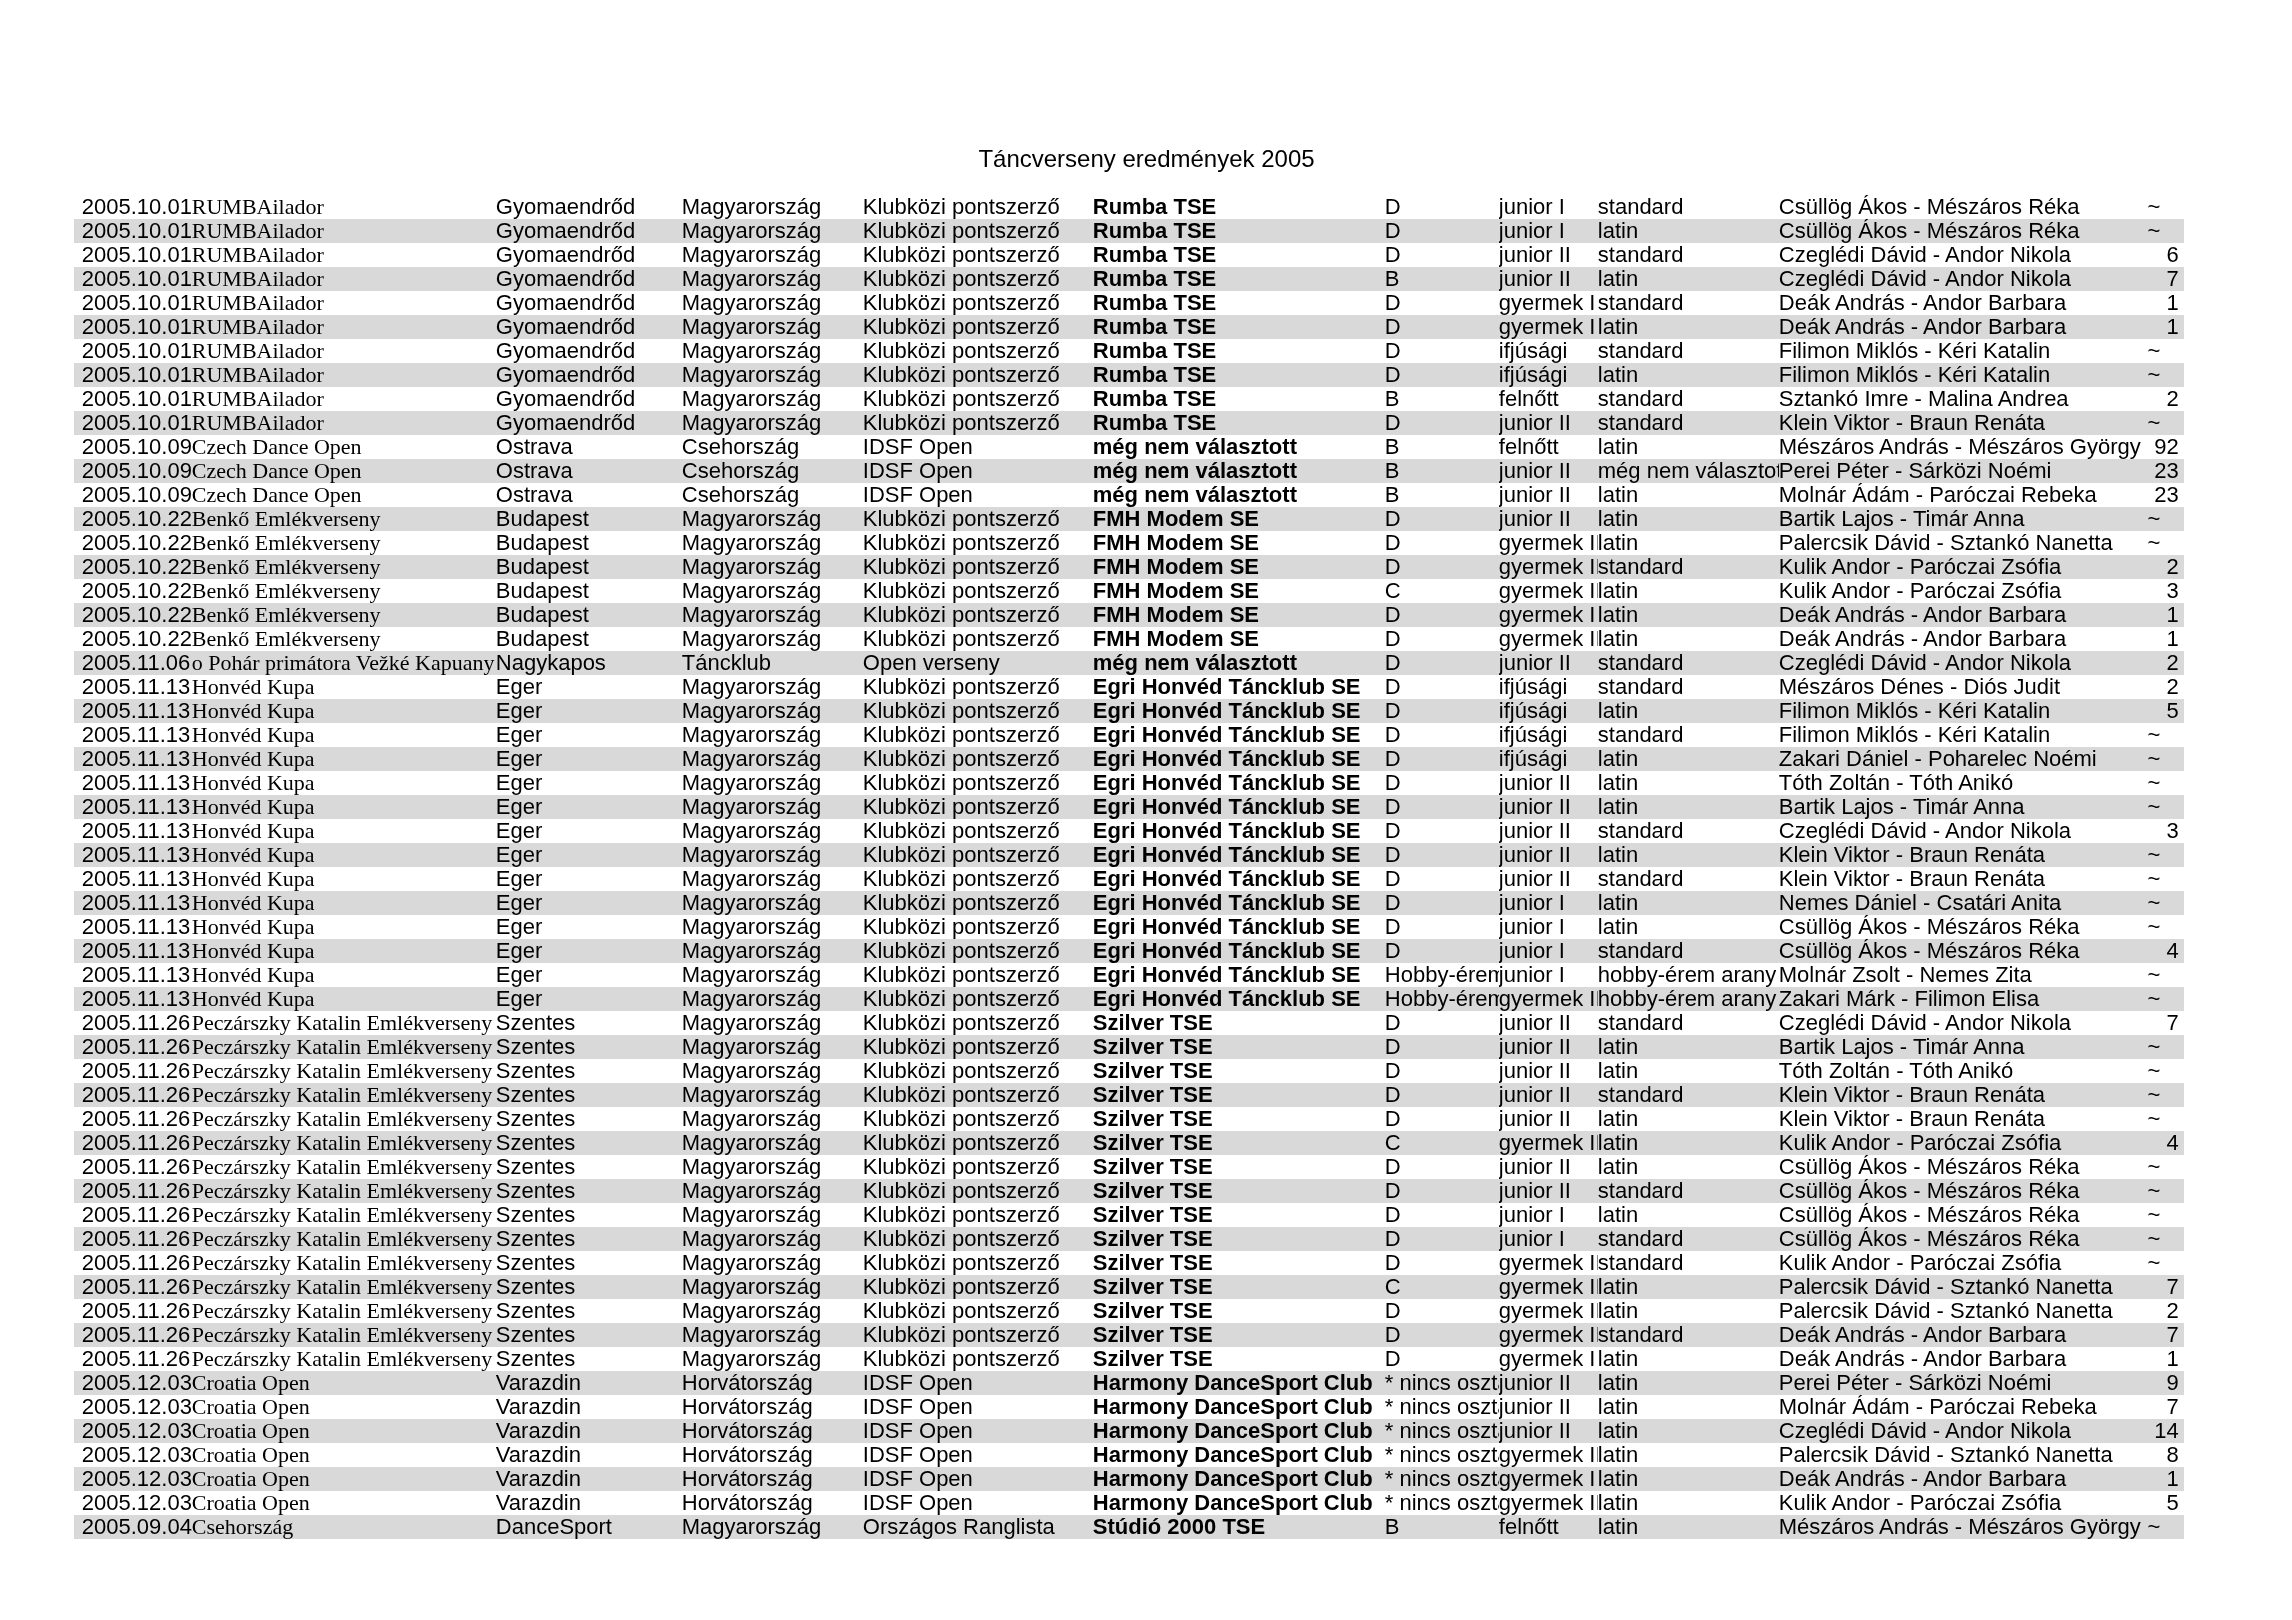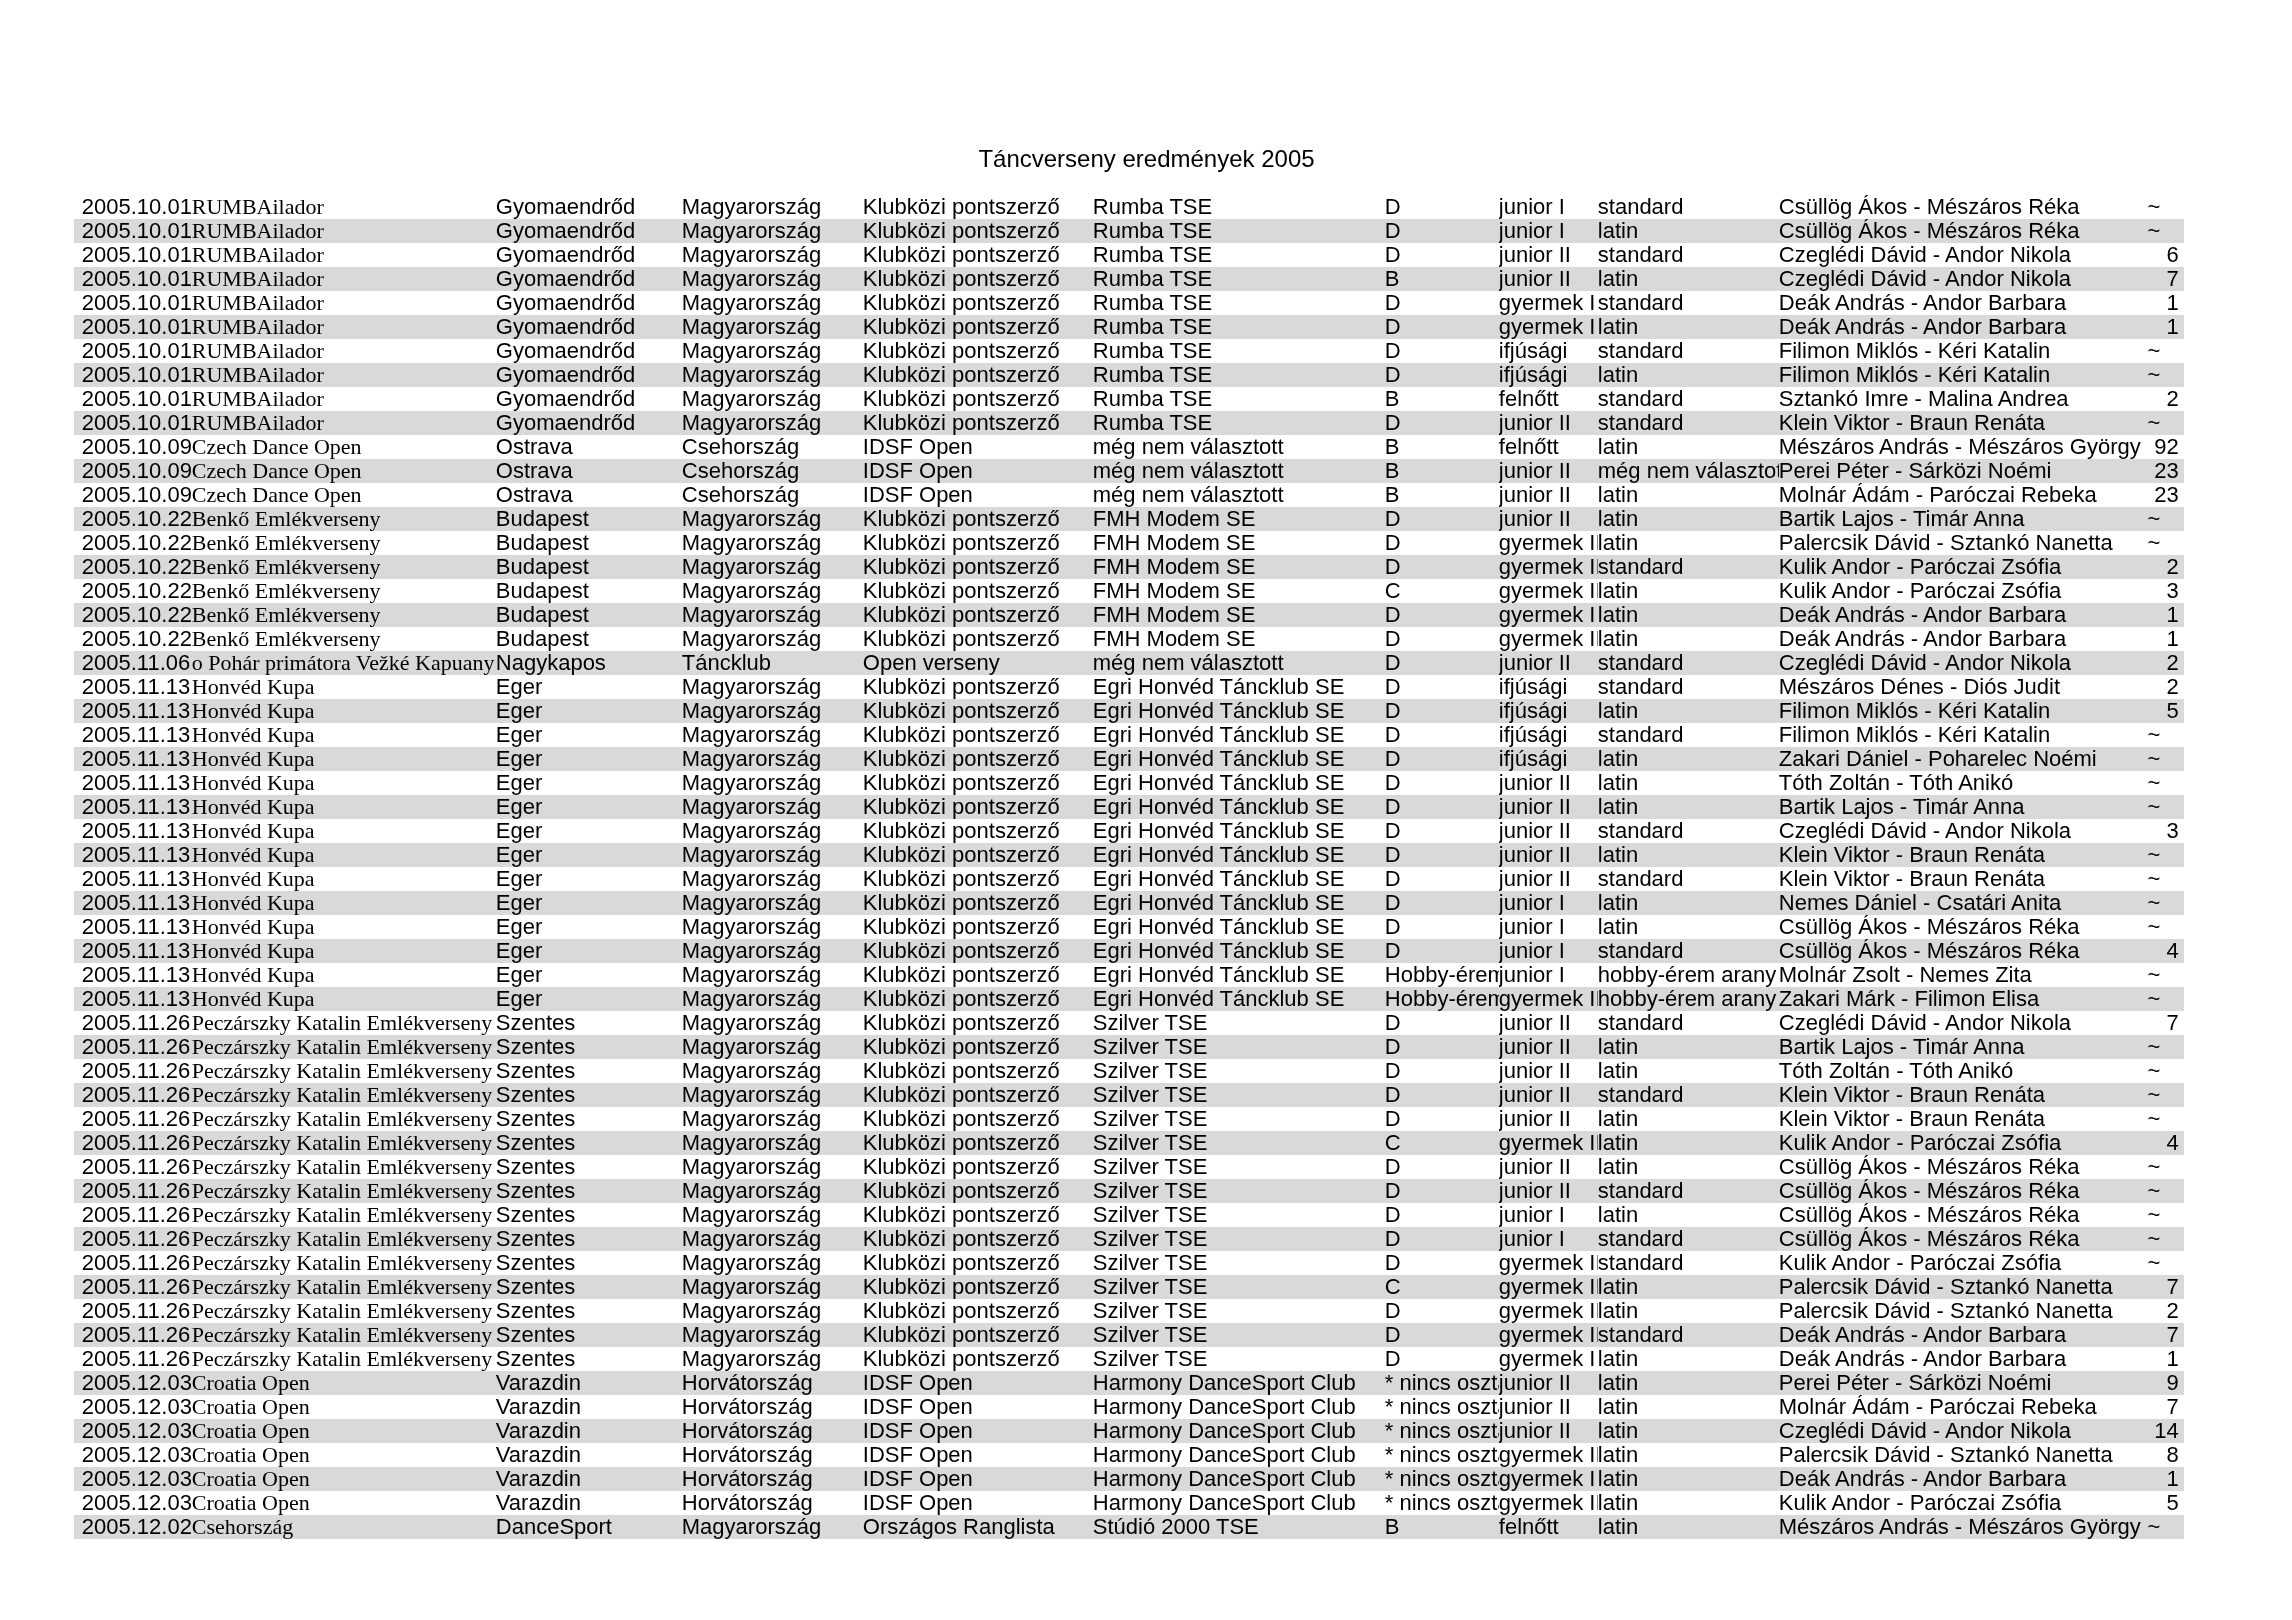--- a/index.html
+++ b/index.html
@@ -34,21 +34,21 @@
     white-space: nowrap;
     background: var(--paper);
   }
   .row.band { background: var(--band); }
   .cell { flex: none; overflow: hidden; }
   .c-date    { width: 110px; padding-left: 7.8px; }
   .c-event   { width: 304px; font-family: Liberation Serif, serif; }
   .c-city    { width: 186px; }
   .c-country { width: 181px; }
   .c-type    { width: 230px; }
-  .c-club    { width: 292px; }
+  .c-club    { width: 292px; font-weight: bold; }
   .c-class   { width: 114px; }
   .c-age     { width: 99px; }
   .c-style   { width: 181px; }
   .c-couple  { width: 363px; }
   .c-result  { width: 37px; padding-right: 4.9px; text-align: right; }
   .c-result.tilde { padding-right: 23.5px; width: 18.6px; }
 </style>
 </head>
 <body>
 
@@ -764,21 +764,21 @@
     <div class="cell c-country">Horvátország</div>
     <div class="cell c-type">IDSF Open</div>
     <div class="cell c-club">Harmony DanceSport Club</div>
     <div class="cell c-class">* nincs osztá</div>
     <div class="cell c-age">gyermek II</div>
     <div class="cell c-style">latin</div>
     <div class="cell c-couple">Kulik Andor - Paróczai Zsófia</div>
     <div class="cell c-result">5</div>
   </div>
     <div class="row band">
-    <div class="cell c-date">2005.12.02</div>
+    <div class="cell c-date">2005.09.04</div>
     <div class="cell c-event">Csehország</div>
     <div class="cell c-city">DanceSport</div>
     <div class="cell c-country">Magyarország</div>
     <div class="cell c-type">Országos Ranglista</div>
     <div class="cell c-club">Stúdió 2000 TSE</div>
     <div class="cell c-class">B</div>
     <div class="cell c-age">felnőtt</div>
     <div class="cell c-style">latin</div>
     <div class="cell c-couple">Mészáros András - Mészáros Györgyi</div>
     <div class="cell c-result tilde">~</div>

